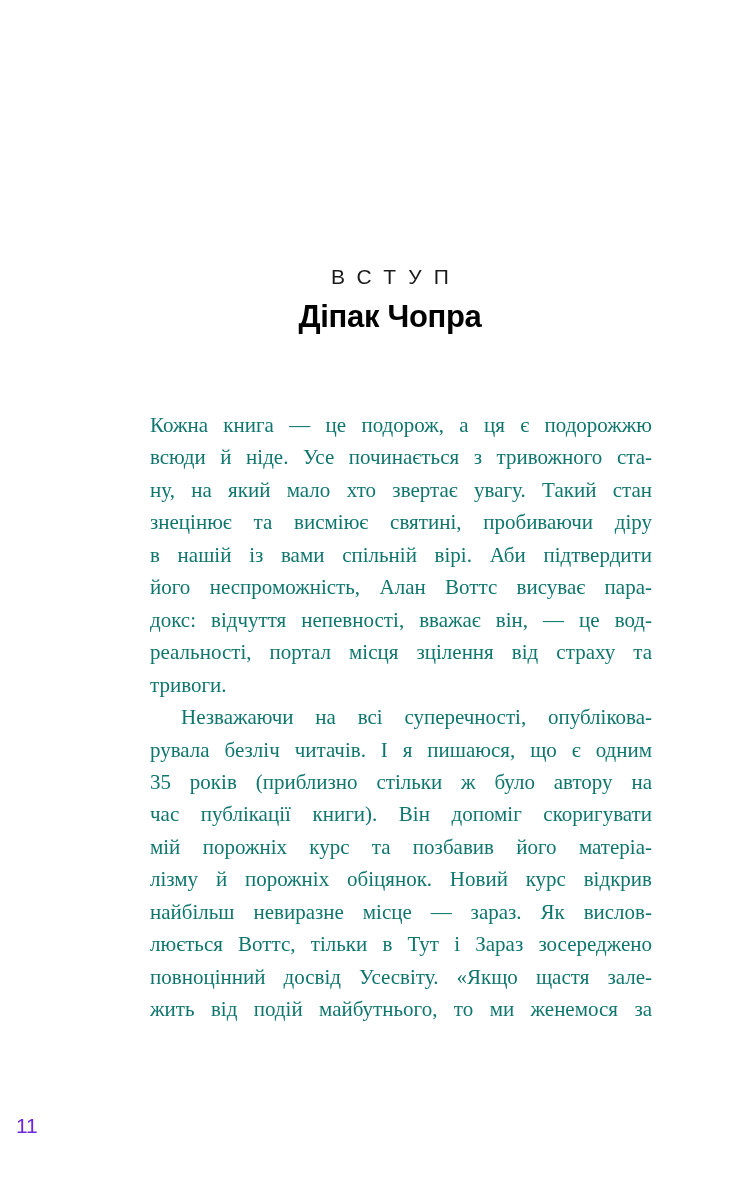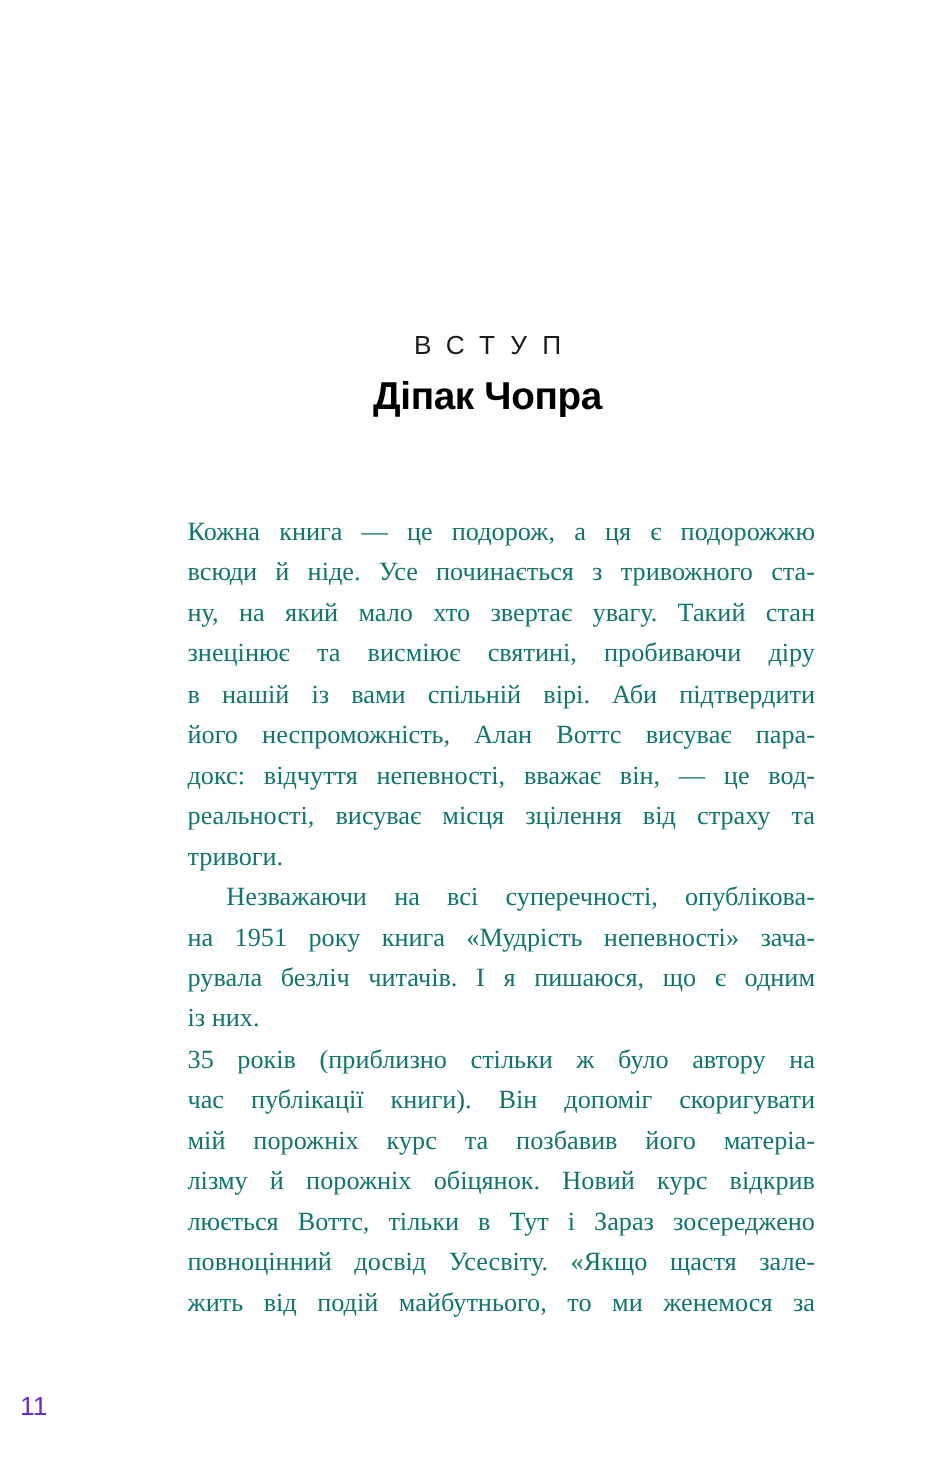--- a/index.html
+++ b/index.html
@@ -94,30 +94,29 @@
   </header>
 
   <main class="body-text">
       <div class="line">Кожна книга — це подорож, а ця є подорожжю</div>
       <div class="line">всюди й ніде. Усе починається з тривожного ста-</div>
       <div class="line">ну, на який мало хто звертає увагу. Такий стан</div>
       <div class="line">знецінює та висміює святині, пробиваючи діру</div>
       <div class="line">в нашій із вами спільній вірі. Аби підтвердити</div>
       <div class="line">його неспроможність, Алан Воттс висуває пара-</div>
       <div class="line">докс: відчуття непевності, вважає він, — це вод-</div>
-      <div class="line">реальності, висуває місця зцілення від страху та</div>
+      <div class="line">реальності, портал місця зцілення від страху та</div>
       <div class="line no-just">тривоги.</div>
       <div class="line indent">Незважаючи на всі суперечності, опублікова-</div>
-      <div class="line">на 1951 року книга «Мудрість непевності» зача-</div>
       <div class="line">рувала безліч читачів. І я пишаюся, що є одним</div>
-      <div class="line no-just">із них.</div>
       <div class="line">35 років (приблизно стільки ж було автору на</div>
       <div class="line">час публікації книги). Він допоміг скоригувати</div>
       <div class="line">мій порожніх курс та позбавив його матеріа-</div>
       <div class="line">лізму й порожніх обіцянок. Новий курс відкрив</div>
+      <div class="line">найбільш невиразне місце — зараз. Як вислов-</div>
       <div class="line">люється Воттс, тільки в Тут і Зараз зосереджено</div>
       <div class="line">повноцінний досвід Усесвіту. «Якщо щастя зале-</div>
       <div class="line">жить від подій майбутнього, то ми женемося за</div>
     </main>
 
   <footer>
     <div class="page-number">11</div>
   </footer>
 
 </div>

